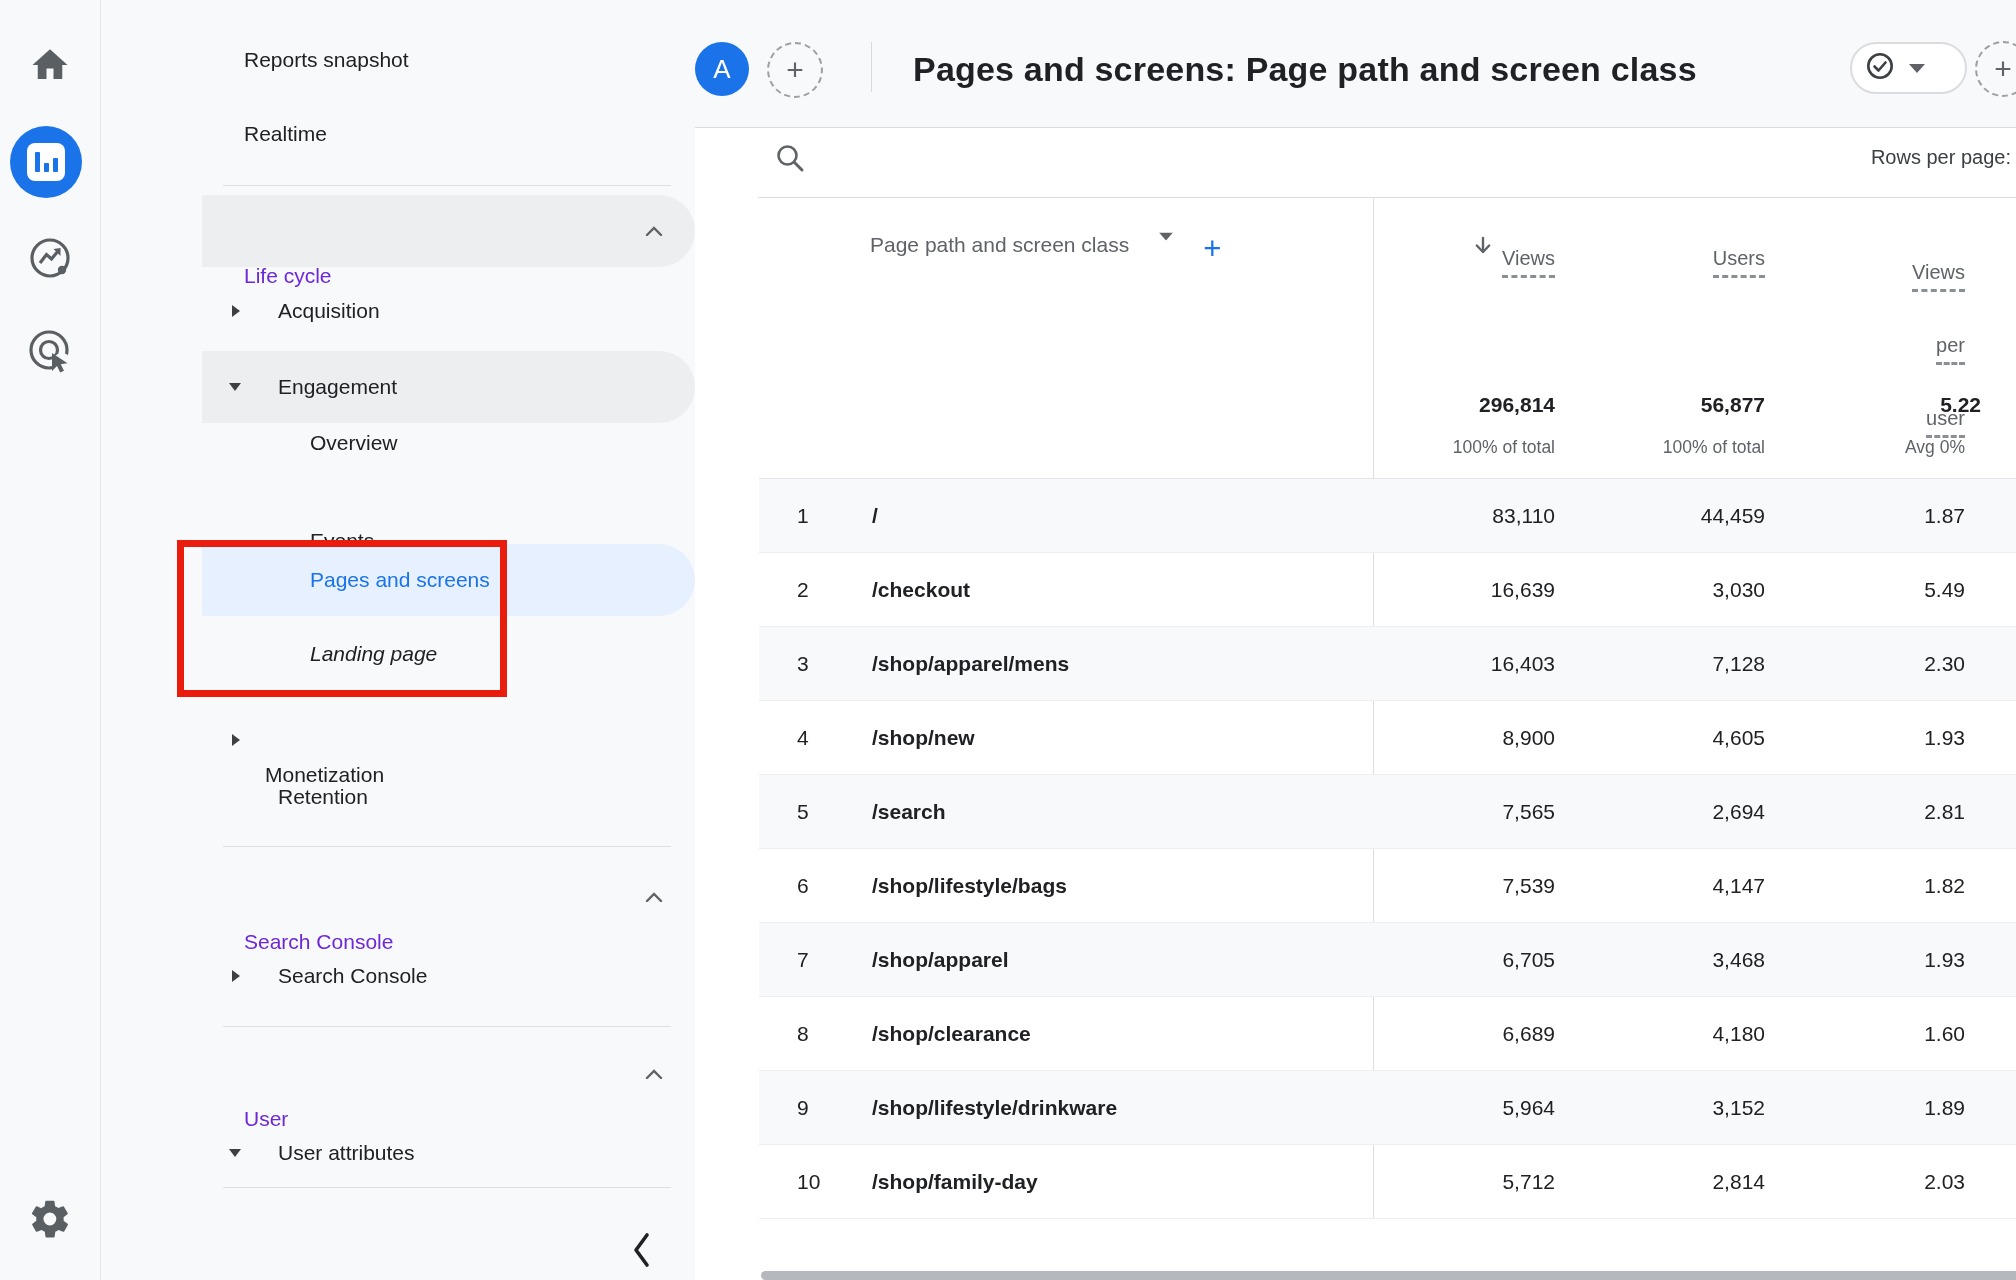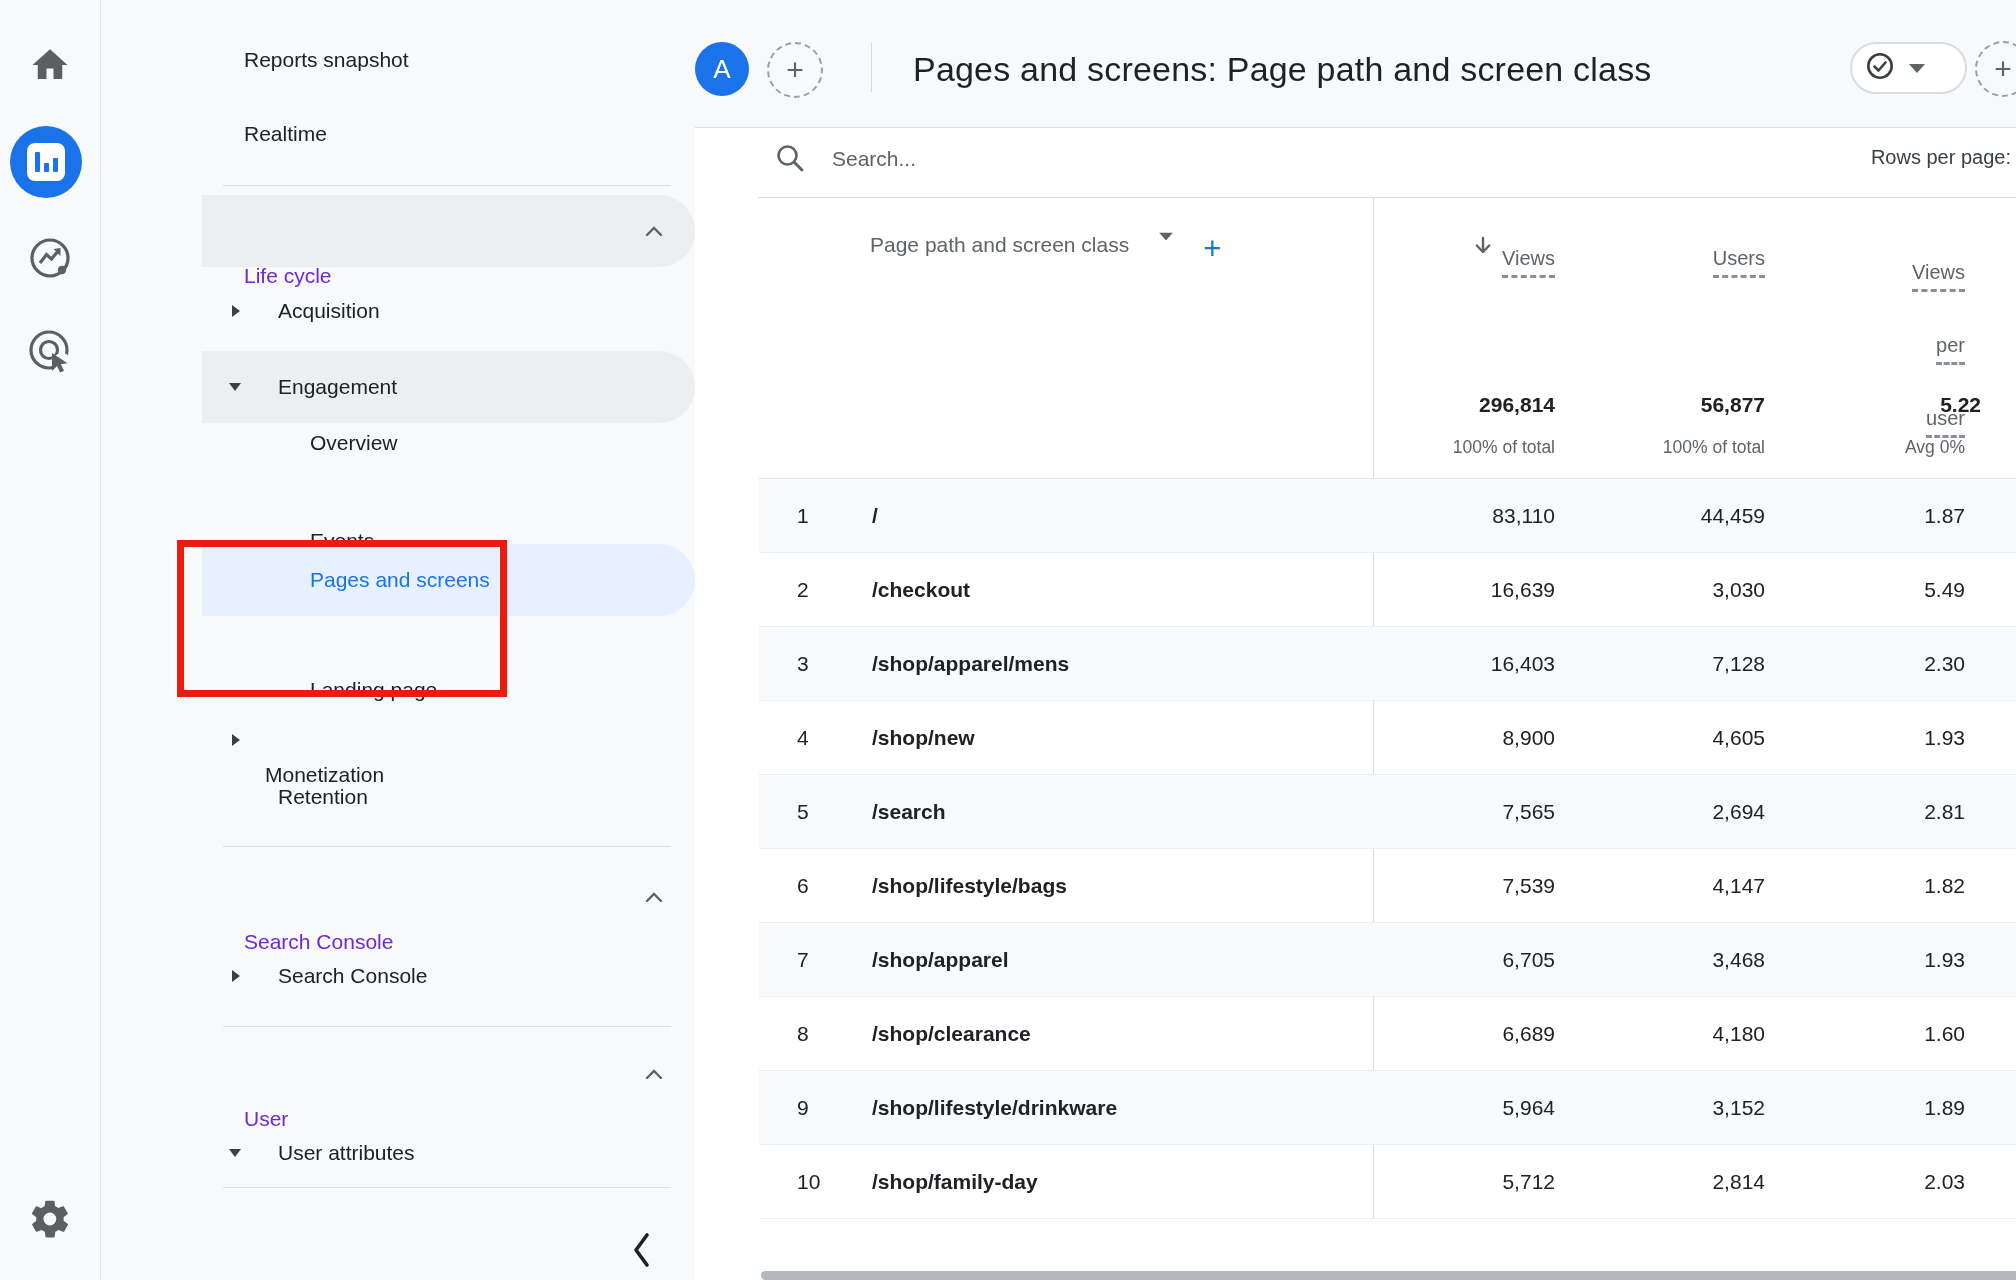--- a/index.html
+++ b/index.html
@@ -147,21 +147,21 @@
           <polygon points="1,1 13,1 7,9" fill="#3c4043"></polygon>
         </svg>
     </span>
     <div class="snav" style="left:177px;top:387px;">Engagement</div>
 
     <div class="snav" style="left:209px;top:443px;">Overview</div>
     <div class="snav" style="left:209px;top:517px;margin-top:24px;">Events</div>
 
     <div class="band blue" style="top:544px;"></div>
     <div class="snav blue" style="left:209px;top:580px;">Pages and screens</div>
-    <div class="snav" style="left:209px;top:690px;">Landing page</div>
+    <div class="snav" style="left:209px;top:654px;font-style:italic;">Landing page</div>
 
     <span class="tri" style="left:130px;top:740px;">
       <svg width="10" height="14" viewBox="0 0 10 14">
           <polygon points="1,1 1,13 9,7" fill="#3c4043"></polygon>
         </svg>
     </span>
     <div class="snav" style="left:164px;top:740px;margin-top:35px;">Monetization</div>
     <div class="snav" style="left:177px;top:797px;">Retention</div>
 
     <div class="sdiv" style="top:846px;"></div>
@@ -204,21 +204,21 @@
   </nav>
 
   <header class="topbar"></header>
   <div class="avatar">
       <span>A</span>
     </div>
   <button class="dashed-btn" style="left:767px;top:42px;">
       <span>+</span>
     </button>
   <div class="vsep"></div>
-  <h1 class="page-title" style="margin:0;font-weight:400;">Pages and screens: Page path and screen class</h1>
+  <h1 class="page-title" style="margin:0;font-weight:700;">Pages and screens: Page path and screen class</h1>
 
   <div class="pill">
     <span>
       <svg width="28" height="28" viewBox="0 0 28 28">
         <circle cx="14" cy="14" r="11.7" stroke="#3c4043" stroke-width="2.6" fill="none"></circle>
         <polyline points="8.5,14.5 12.5,18.5 19.5,10.5" stroke="#3c4043" stroke-width="2.6" fill="none" stroke-linecap="round" stroke-linejoin="round"></polyline>
       </svg>
     </span>
     <span>
       <svg width="16" height="9" viewBox="0 0 16 9">
@@ -229,21 +229,20 @@
   <button class="dashed-btn" style="left:1975px;top:41px;">
       <span>+</span>
     </button>
 
   <span class="abs" style="left:774px;top:142px;">
     <svg width="32" height="32" viewBox="0 0 32 32">
       <circle cx="13.5" cy="13.5" r="9" stroke="#5f6368" stroke-width="2.6" fill="none"></circle>
       <line x1="20.5" y1="20.5" x2="28" y2="28" stroke="#5f6368" stroke-width="3" stroke-linecap="round"></line>
     </svg>
   </span>
-  <input class="search-input" type="text" placeholder="Search..." style="">
   <div class="rpp">Rows per page:</div>
   <div class="hdiv" style="left:758px;top:197px;width:1258px;"></div>
 
   <div class="dim-header">
     <span class="lblx">Page path and screen class</span>
     <span style="line-height:0;">
       <svg width="14" height="8" viewBox="0 0 14 8">
           <polygon points="0,0 14,0 7,8" fill="#5f6368"></polygon>
         </svg>
     </span>

